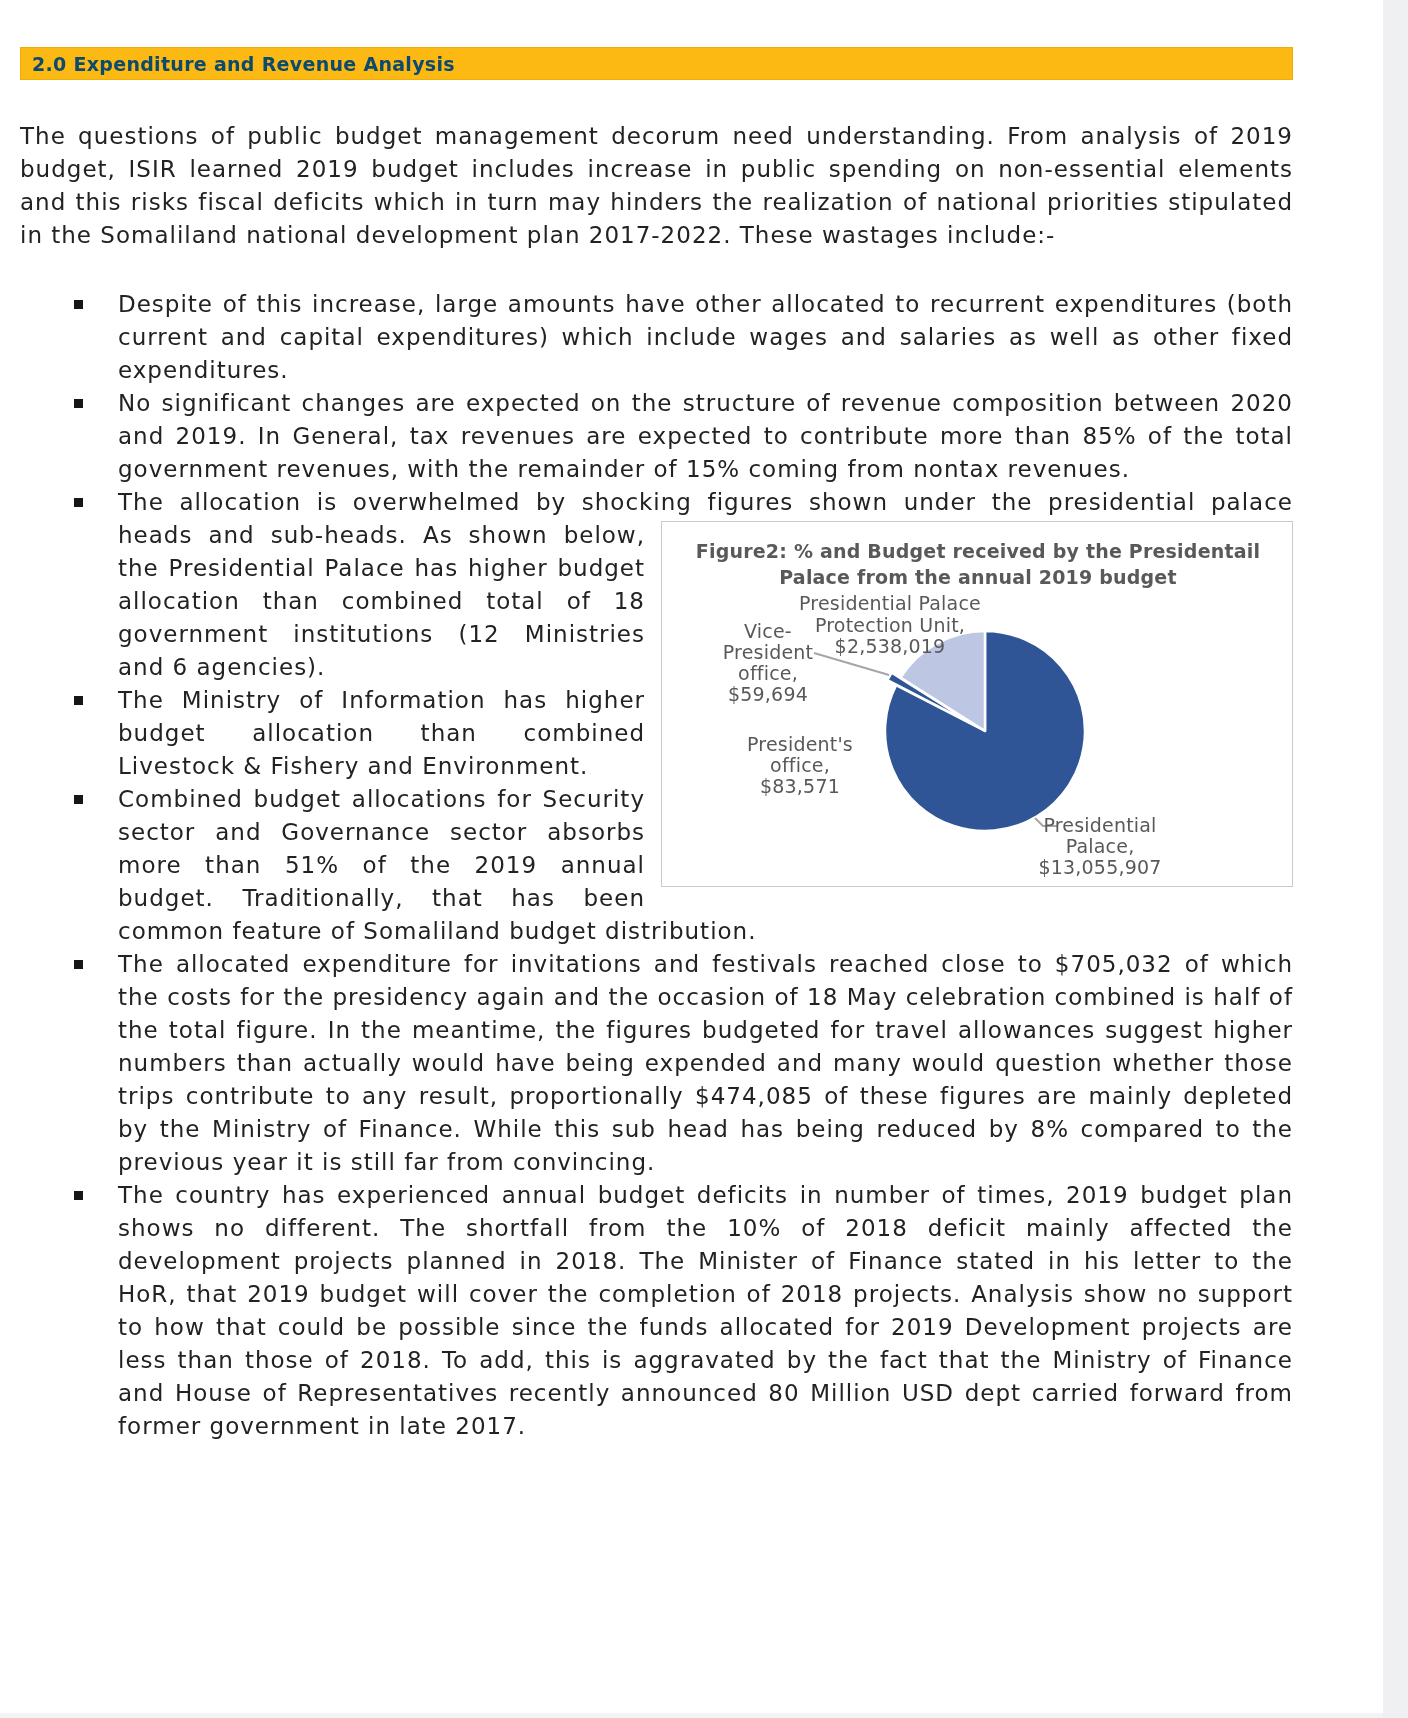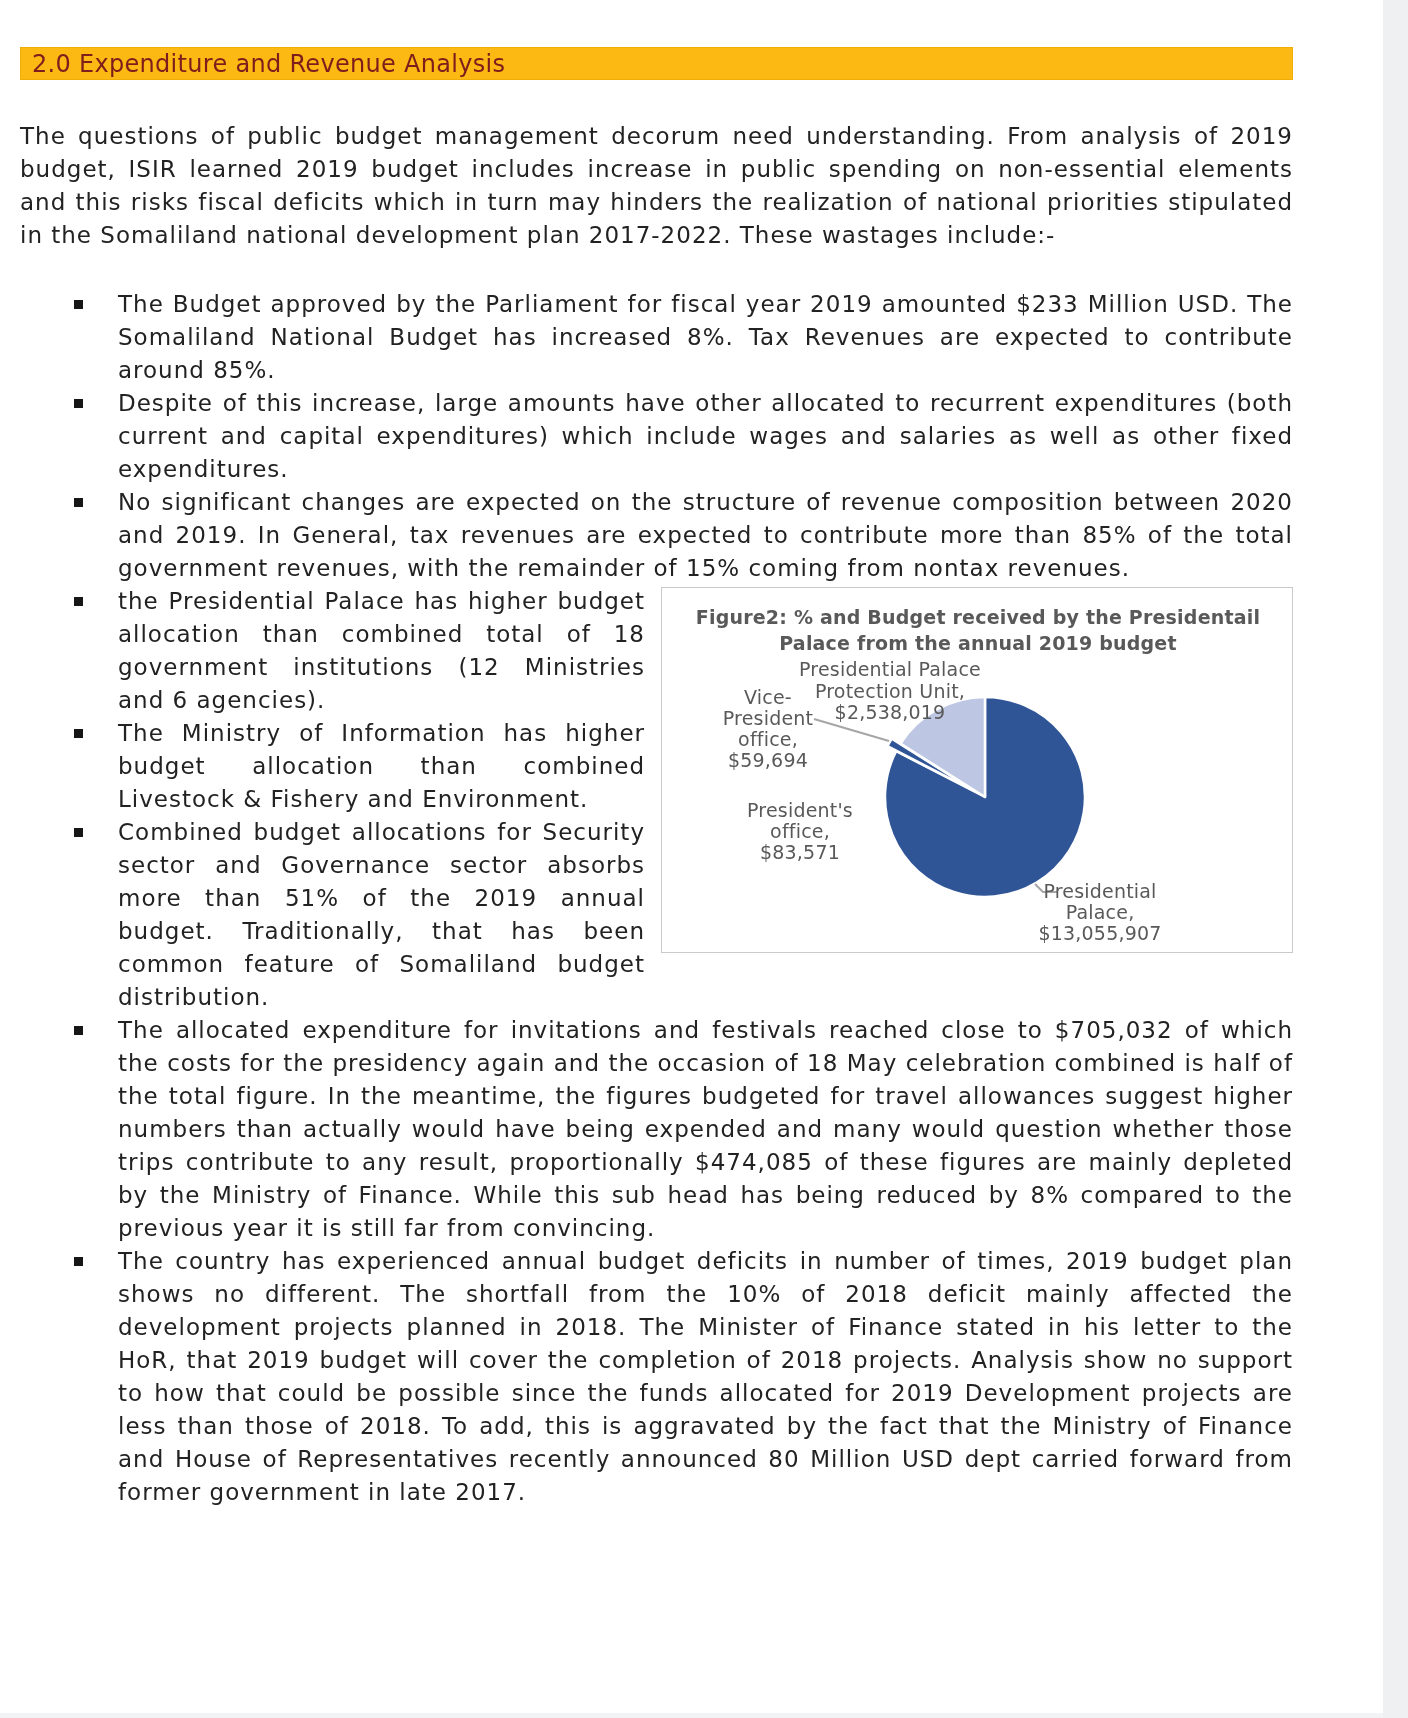--- a/index.html
+++ b/index.html
@@ -7,21 +7,21 @@
     width:1408px;height:1718px;background:#ffffff;position:relative;overflow:hidden;
     font-family:"DejaVu Sans","Liberation Sans",sans-serif;color:#222;
   }
   .page{position:absolute;inset:0;}
   .header-bar{
     position:absolute;left:20px;top:47px;width:1273px;height:33px;
     background:#FCB813;border:1px solid #EFAD08;box-sizing:border-box;
     display:flex;align-items:center;padding-left:11px;
   }
   .header-bar .hdr-label{
-    color:#7f1d1d;font-weight:normal;font-size:24px;letter-spacing:0.3px;white-space:nowrap;
+    color:#0c4a6e;font-weight:bold;font-size:19px;letter-spacing:0.3px;white-space:nowrap;
   }
   .content{
     position:absolute;left:20px;top:120px;width:1273px;
     font-size:23px;line-height:33px;text-align:justify;letter-spacing:1px;
   }
   .intro{margin:0 0 36px 0;}
   ul.bullets{margin:0;padding:0 0 0 98px;list-style:none;}
   ul.bullets li{position:relative;margin:0;}
   ul.bullets li::before{
     content:"";position:absolute;left:-44px;top:12px;width:9px;height:9px;background:#161616;
@@ -43,25 +43,24 @@
 <div class="page">
 
   <div class="header-bar">
     <span class="hdr-label">2.0 Expenditure and Revenue Analysis</span>
   </div>
 
   <div class="content">
     <p class="intro">The questions of public budget management decorum need understanding. From analysis of 2019 budget, ISIR learned 2019 budget includes increase in public spending on non-essential elements and this risks fiscal deficits which in turn may hinders the realization of national priorities stipulated in the Somaliland national development plan 2017-2022. These wastages include:-</p>
 
     <ul class="bullets">
-      <li>The Budget approved by the Parliament for fiscal year 2019 amounted $233 Million USD. The Somaliland National Budget has increased 8%. Tax Revenues are expected to contribute around 85%.</li>
       <li>Despite of this increase, large amounts have other allocated to recurrent expenditures (both current and capital expenditures) which include wages and salaries as well as other fixed expenditures.</li>
       <li>No significant changes are expected on the structure of revenue composition between 2020 and 2019. In General, tax revenues are expected to contribute more than 85% of the total government revenues, with the remainder of 15% coming from nontax revenues.</li>
 
-      <li><div class="figurebox">
+      <li><span>The allocation is overwhelmed by shocking figures shown under the presidential palace heads and sub-heads. As shown below, </span><div class="figurebox">
             <svg width="630" height="364" viewBox="0 0 630 364" xmlns="http://www.w3.org/2000/svg">
           <text class="fig-title" x="316" y="36" text-anchor="middle">Figure2: % and Budget received by the Presidentail</text>
           <text class="fig-title" x="316" y="62" text-anchor="middle">Palace from the annual 2019 budget</text>
 
           <path d="M 323 209 L 323 109 A 100 100 0 1 1 234.13 163.15 Z" fill="#2F5597" stroke="#ffffff" stroke-width="2.5" stroke-linejoin="round"></path>
           <path d="M 314.3 204 L 225.43 158.15 A 100 100 0 0 1 229.77 150.57 Z" fill="#2F5597" stroke="#ffffff" stroke-width="2.5" stroke-linejoin="round"></path>
           <path d="M 323 209 L 238.47 155.57 A 100 100 0 0 1 323 109 Z" fill="#BDC7E3" stroke="#ffffff" stroke-width="2.5" stroke-linejoin="round"></path>
 
           <line x1="152" y1="131" x2="227" y2="153" stroke="#A6A6A6" stroke-width="2"></line>
           <polyline points="373,296 381,304 396,304" fill="none" stroke="#A6A6A6" stroke-width="2"></polyline>

